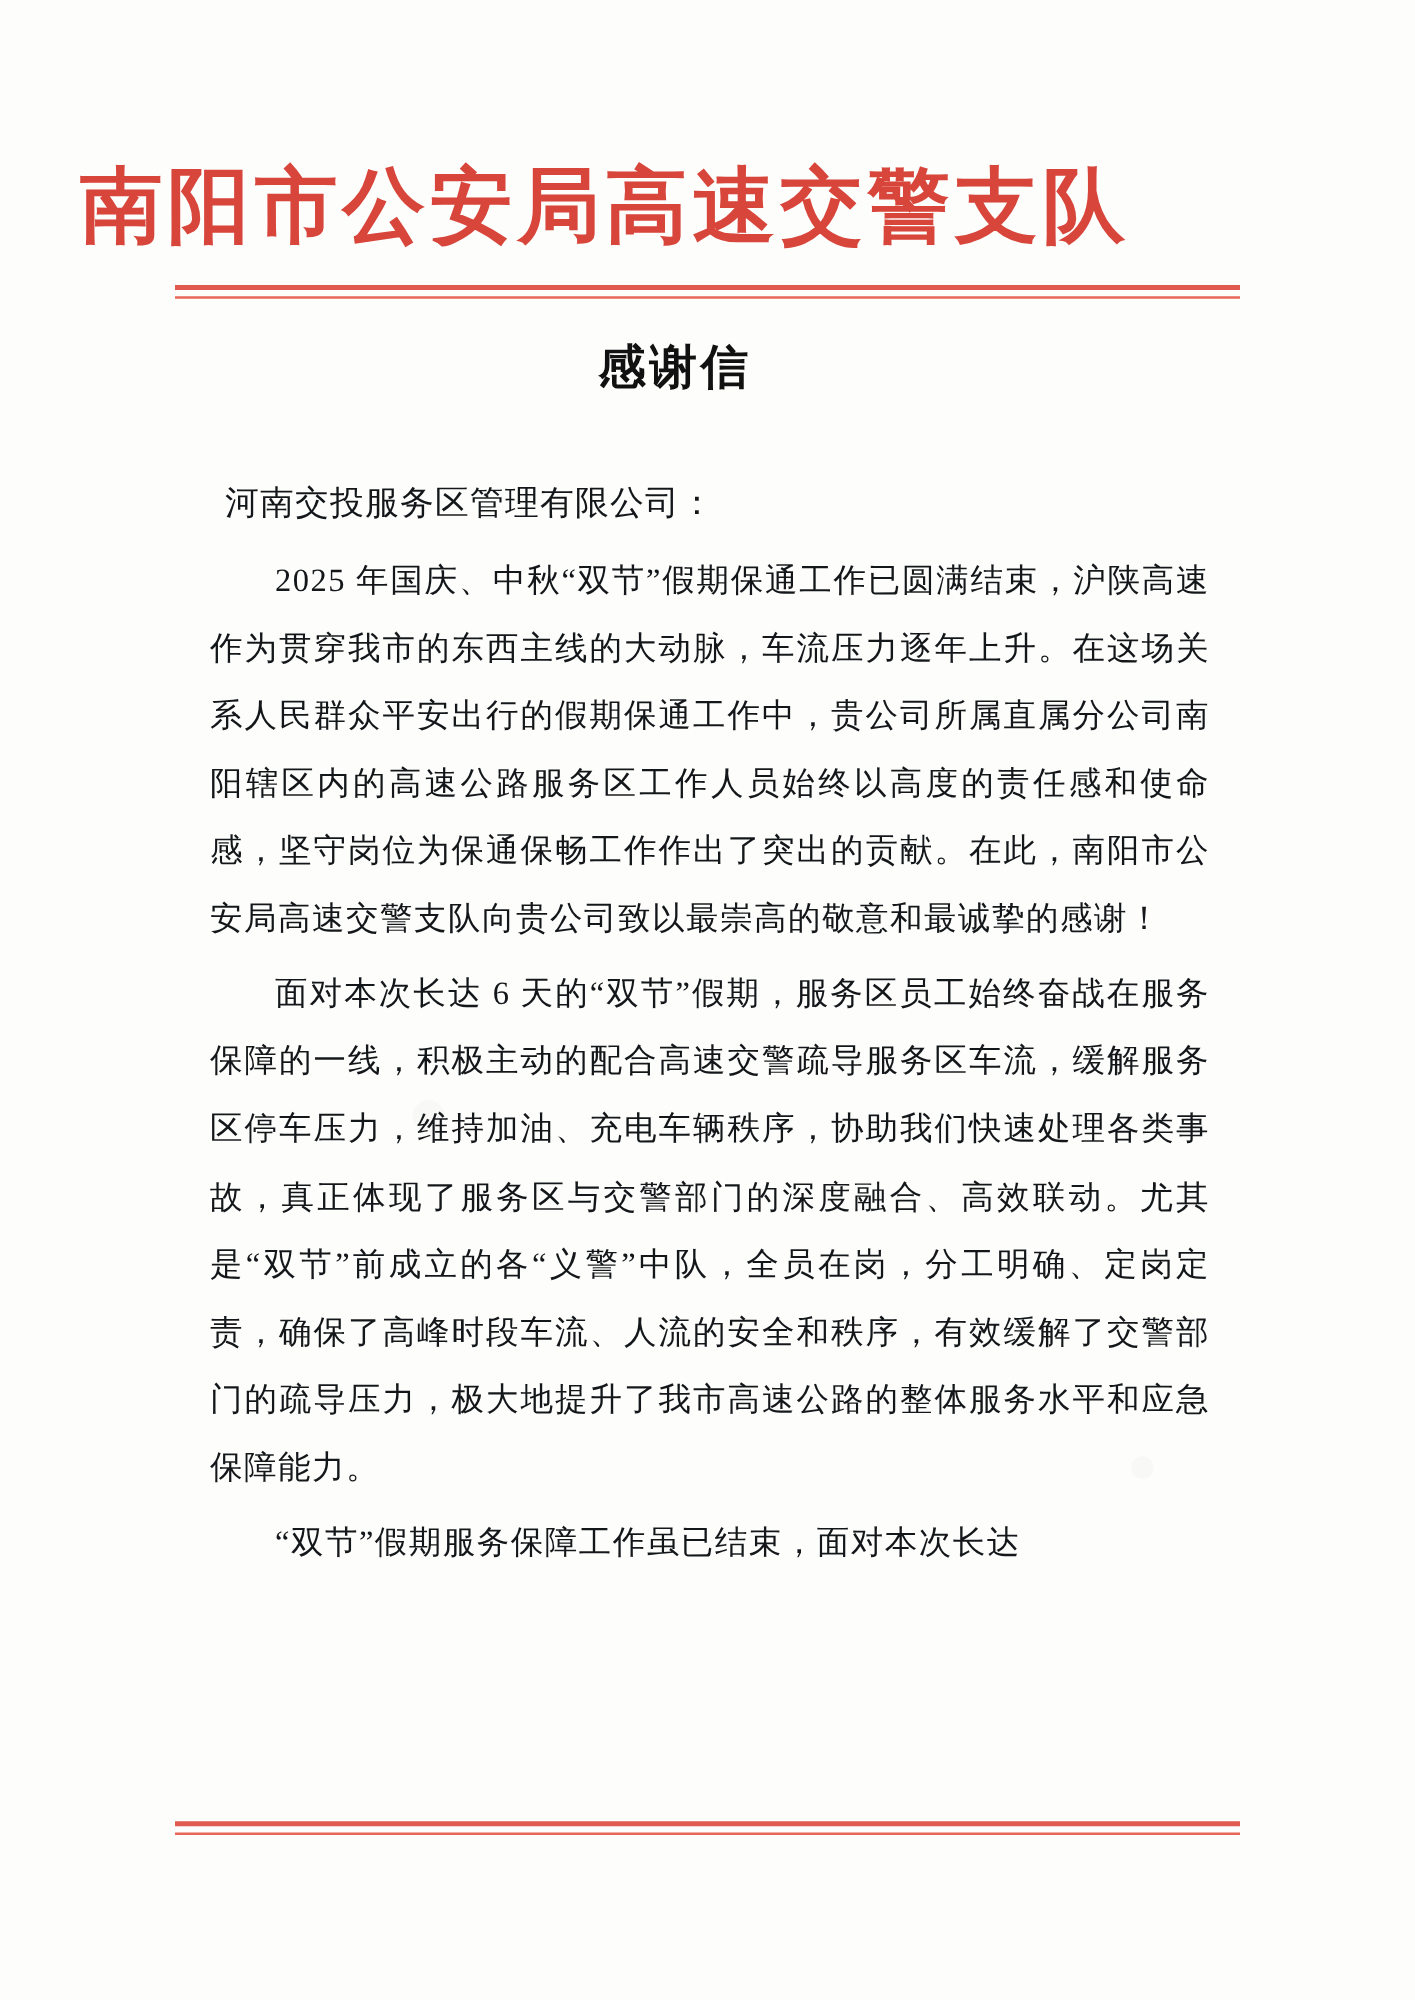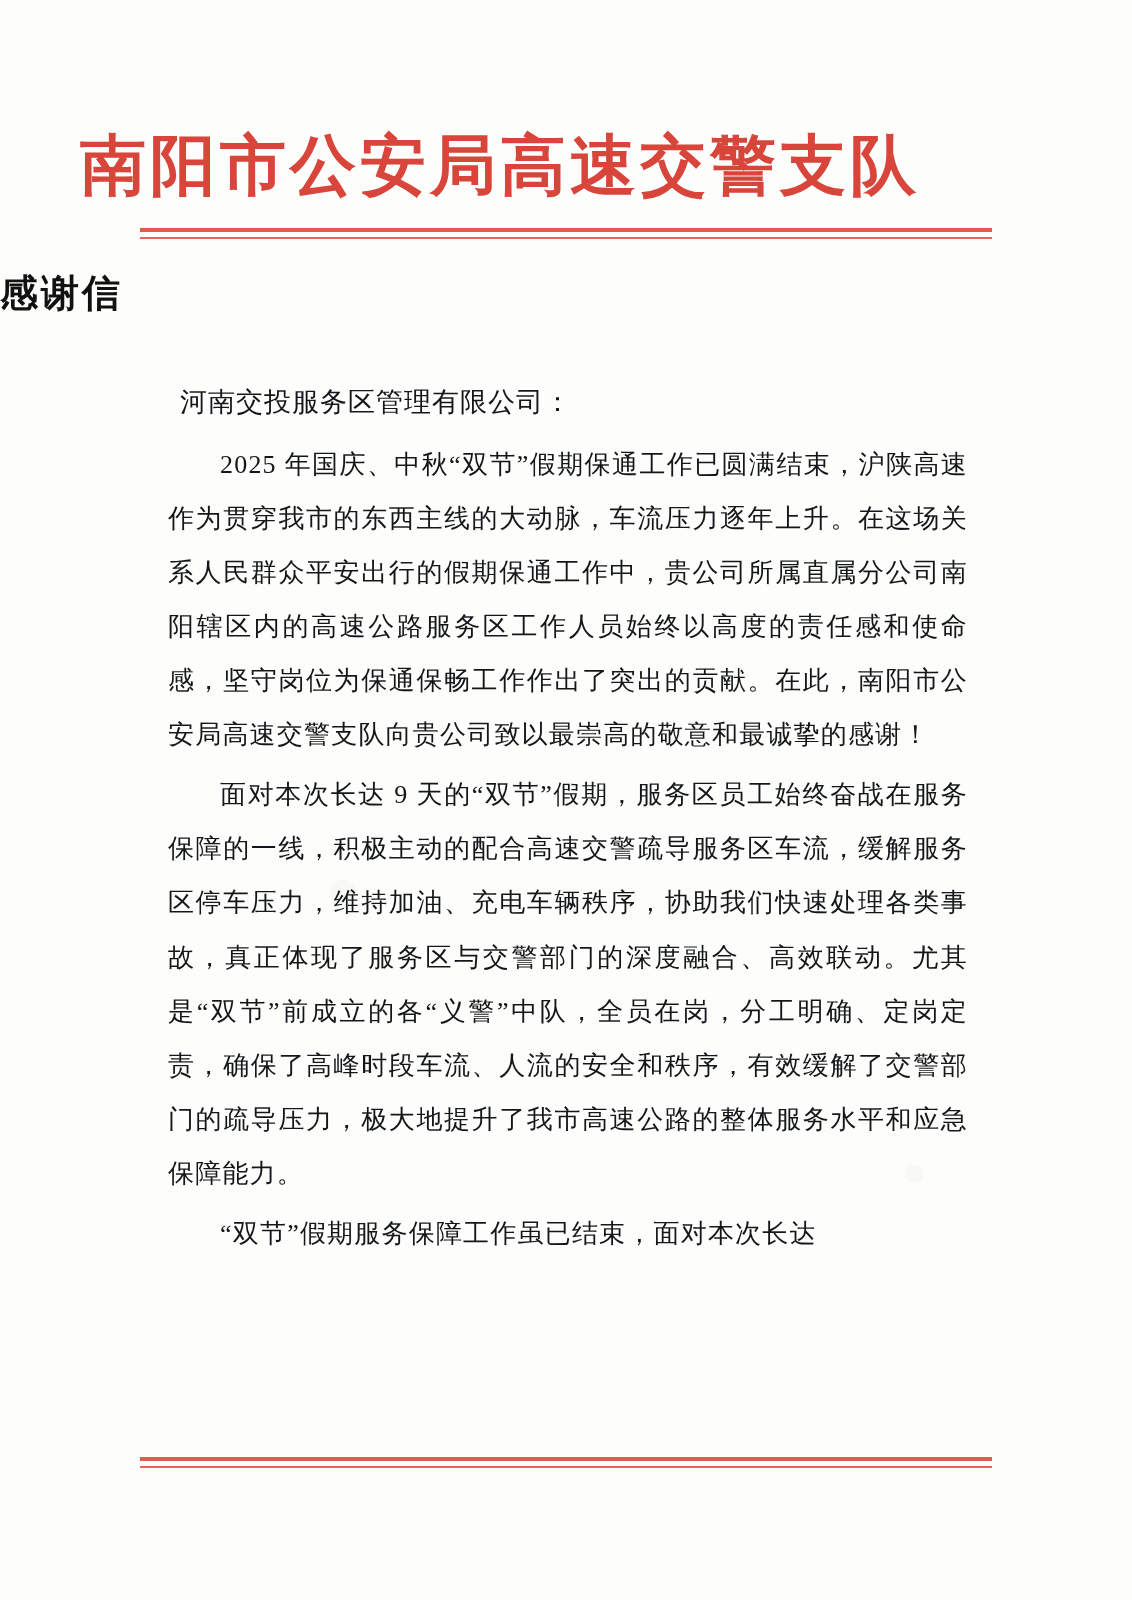--- a/index.html
+++ b/index.html
@@ -20,21 +20,20 @@
     background: #fdfdfc;
   }
 
   
   .letterhead {
     position: absolute;
     top: 128px;
     left: 0;
     width: 968px;
     text-align: center;
-    margin-left: 16px;
   }
   .letterhead-title {
     font-family: "Liberation Serif", serif;
     font-weight: bold;
     font-size: 66px;
     letter-spacing: 4px;
     color: #d8453b;
     line-height: 1.15;
     white-space: nowrap;
   }
@@ -52,21 +51,21 @@
     background: #e8655a;
   }
   .rule-gap { height: 5px; }
 
   
   .doc-title {
     position: absolute;
     top: 268px;
     left: 0;
     width: 1080px;
-    text-align: left;
+    text-align: center;
     font-family: "Liberation Serif", serif;
     font-weight: bold;
     font-size: 38px;
     letter-spacing: 3px;
     color: #111;
   }
 
   
   .body-block {
     position: absolute;
@@ -127,21 +126,21 @@
     <div class="rule-thick"></div>
     <div class="rule-gap"></div>
     <div class="rule-thin"></div>
   </div>
 
   <div class="doc-title">感谢信</div>
 
   <div class="body-block">
     <div class="salutation">河南交投服务区管理有限公司：</div>
     <p class="para">2025 年国庆、中秋“双节”假期保通工作已圆满结束，沪陕高速作为贯穿我市的东西主线的大动脉，车流压力逐年上升。在这场关系人民群众平安出行的假期保通工作中，贵公司所属直属分公司南阳辖区内的高速公路服务区工作人员始终以高度的责任感和使命感，坚守岗位为保通保畅工作作出了突出的贡献。在此，南阳市公安局高速交警支队向贵公司致以最崇高的敬意和最诚挚的感谢！</p>
-    <p class="para">面对本次长达 9 天的“双节”假期，服务区员工始终奋战在服务保障的一线，积极主动的配合高速交警疏导服务区车流，缓解服务区停车压力，维持加油、充电车辆秩序，协助我们快速处理各类事故，真正体现了服务区与交警部门的深度融合、高效联动。尤其是“双节”前成立的各“义警”中队，全员在岗，分工明确、定岗定责，确保了高峰时段车流、人流的安全和秩序，有效缓解了交警部门的疏导压力，极大地提升了我市高速公路的整体服务水平和应急保障能力。</p>
+    <p class="para">面对本次长达 6 天的“双节”假期，服务区员工始终奋战在服务保障的一线，积极主动的配合高速交警疏导服务区车流，缓解服务区停车压力，维持加油、充电车辆秩序，协助我们快速处理各类事故，真正体现了服务区与交警部门的深度融合、高效联动。尤其是“双节”前成立的各“义警”中队，全员在岗，分工明确、定岗定责，确保了高峰时段车流、人流的安全和秩序，有效缓解了交警部门的疏导压力，极大地提升了我市高速公路的整体服务水平和应急保障能力。</p>
     <p class="para">“双节”假期服务保障工作虽已结束，面对本次长达</p>
   </div>
 
   <div class="footer-rule">
     <div class="rule-thick"></div>
     <div class="rule-gap"></div>
     <div class="rule-thin"></div>
   </div>
 
 </div>

